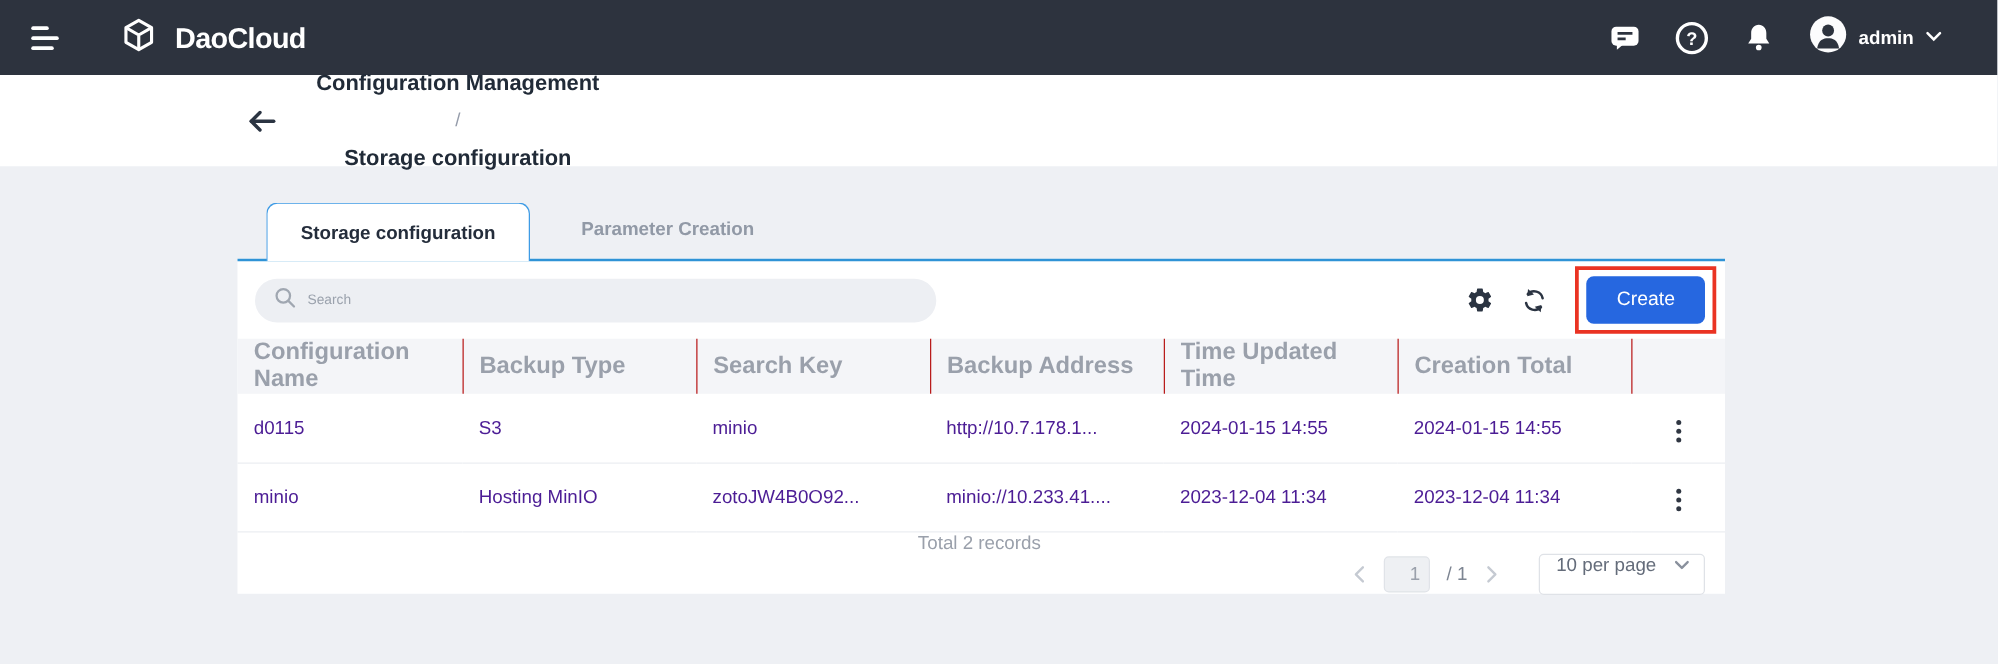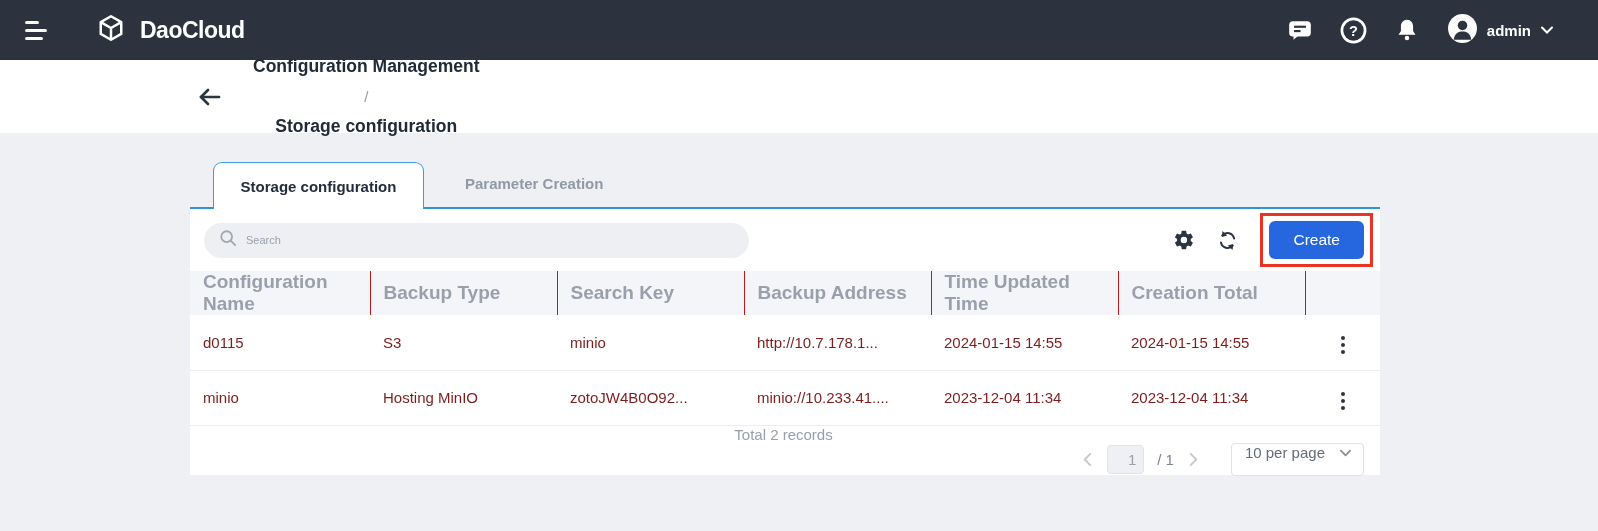--- a/index.html
+++ b/index.html
@@ -76,21 +76,21 @@
   }
 
   
   table { width: 100%; border-collapse: collapse; table-layout: fixed; }
   col.c1 { width: 180px; } col.c2,col.c3,col.c4,col.c5,col.c6 { width: 187px; } col.c7 { width: 75px; }
   thead th {
     height: 34px; background: #f4f5f8; text-align: left;
     font-size: 19px; font-weight: 700; color: #9aa0ab; padding-left: 13px;
   }
   thead th + th { border-left: 1px solid #b91c1c; }
-  tbody td { height: 55px; border-bottom: 1px solid #eceef2; font-size: 15px; color: #7f1d1d; padding-left: 13px; }
+  tbody td { height: 55px; border-bottom: 1px solid #eceef2; font-size: 15px; color: #4c1d95; padding-left: 13px; }
   td.actions { text-align: center; padding-left: 0; }
   .kebab { background: none; border: none; cursor: pointer; display: inline-flex; flex-direction: column; gap: 3px; padding: 4px 8px; }
   .kebab i { width: 4px; height: 4px; border-radius: 50%; background: #2f3642; }
 
   
   .tfoot { height: 49px; display: flex; align-items: center; padding: 0 16px 0 13px; flex-direction: column; }
   .total { font-size: 15px; color: #9aa0ab; }
   .pager { margin-left: auto; display: flex; align-items: center; gap: 13px; }
   .page-chevron { background: none; border: none; cursor: pointer; display: flex; }
   .page-input {

